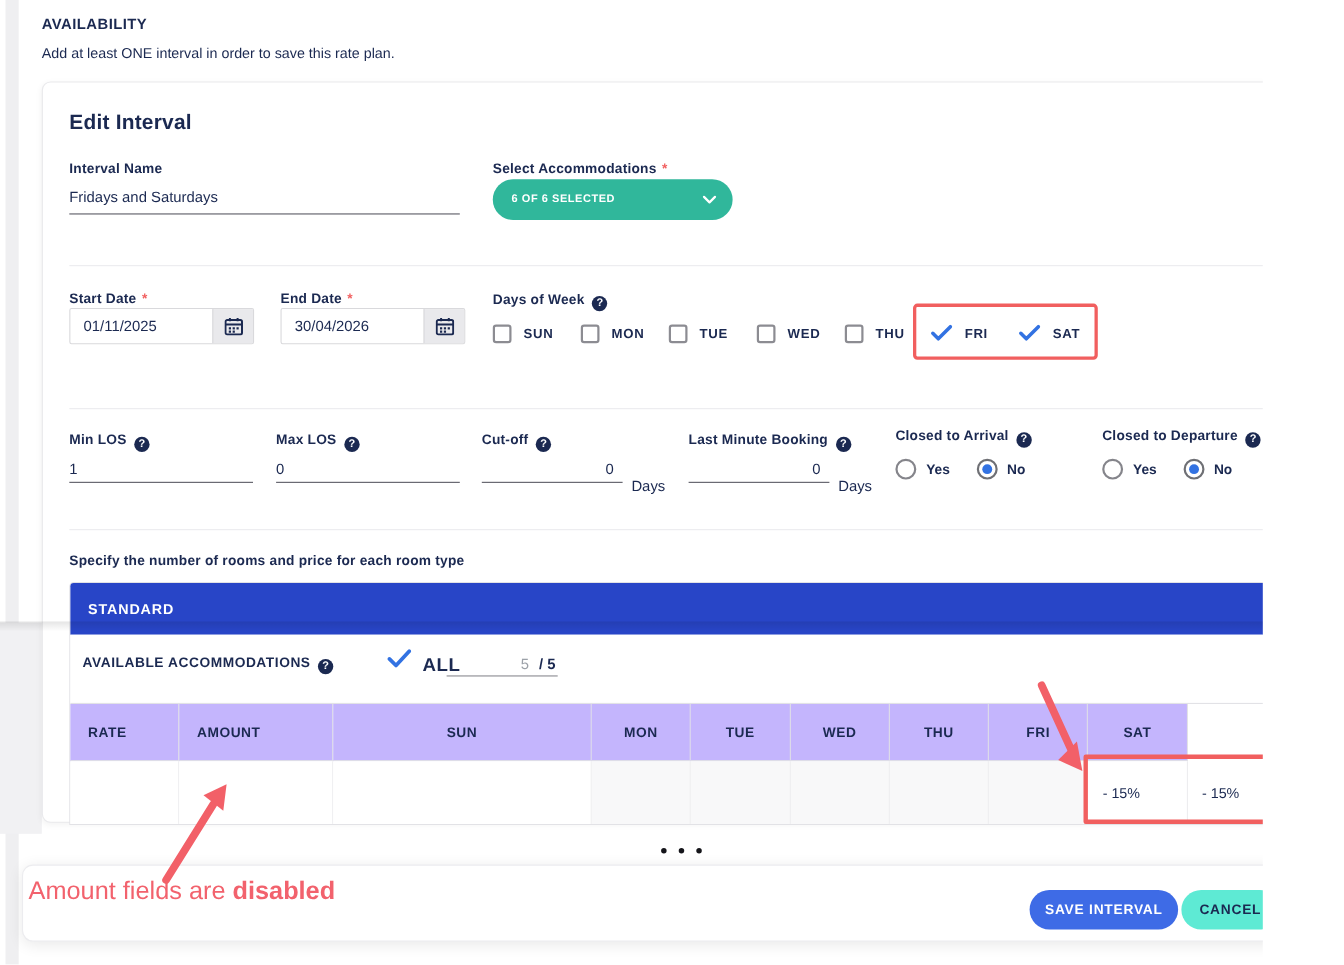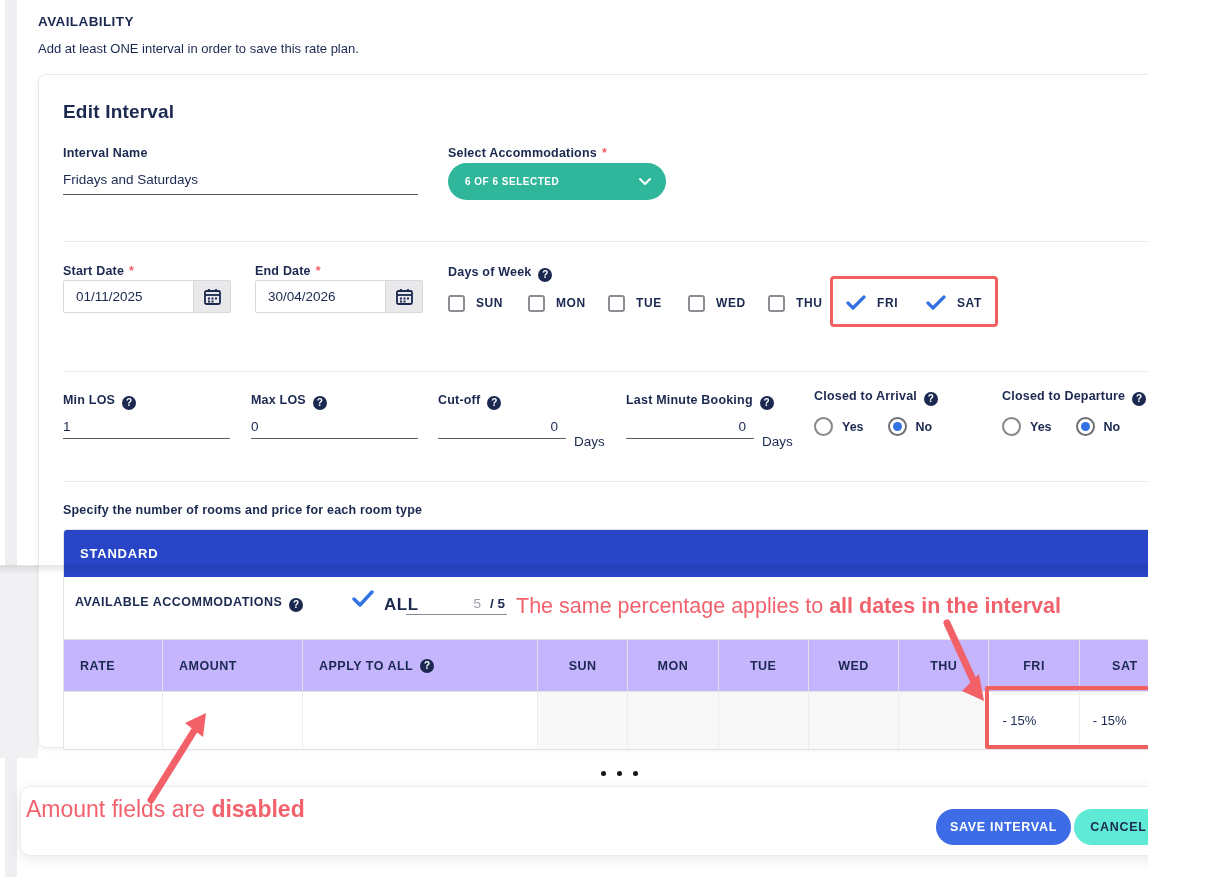--- a/index.html
+++ b/index.html
@@ -248,24 +248,20 @@
           <span class="avail-total">/ 5</span>
         </div>
       </div>
       <div class="t-grid" id="t-head">
           <div class="th left">
             <span>RATE</span>
           </div>
           <div class="th left">
             <span>AMOUNT</span>
           </div>
-          <div class="th left">
-            <span>APPLY TO ALL</span>
-            <span class="qmark">?</span>
-          </div>
           <div class="th">
             <span>SUN</span>
           </div>
           <div class="th">
             <span>MON</span>
           </div>
           <div class="th">
             <span>TUE</span>
           </div>
           <div class="th">
@@ -292,21 +288,20 @@
           <div class="td muted"></div>
           <div class="td">- 15%</div>
           <div class="td">- 15%</div>
         </div>
     </div>
   </div>
 
   <div class="abs shadow-band"></div>
   <div class="abs table-red-box"></div>
 
-  <div class="abs annot annot1"><span>The same percentage applies to </span><b>all dates in the interval</b></div>
   <div class="abs annot annot2"><span>Amount fields are </span><b>disabled</b></div>
 
   <svg class="abs arrows">
     <line x1="947" y1="623" x2="974" y2="682" stroke="#F26068" stroke-width="7" stroke-linecap="round"></line>
     <polygon points="984,701 962,691 979,674" fill="#F26068"></polygon>
     <line x1="151" y1="800" x2="194" y2="731" stroke="#F26068" stroke-width="7" stroke-linecap="round"></line>
     <polygon points="206,713 203,737 185,723" fill="#F26068"></polygon>
   </svg>
 
   <div class="dots">

